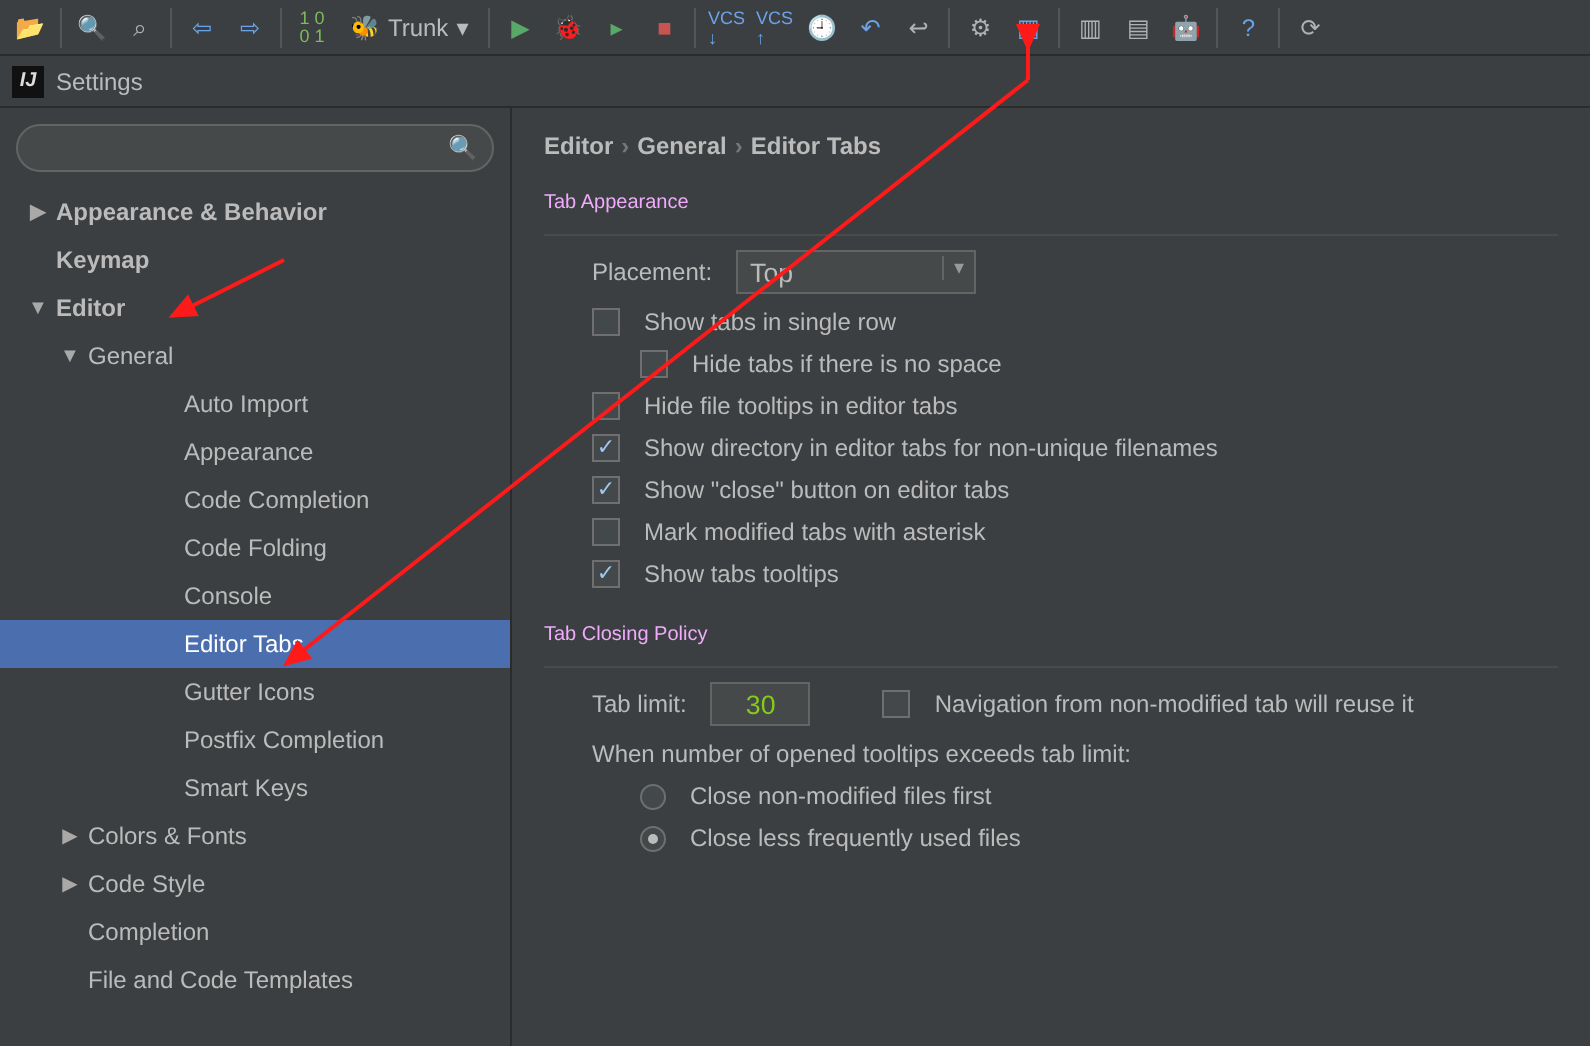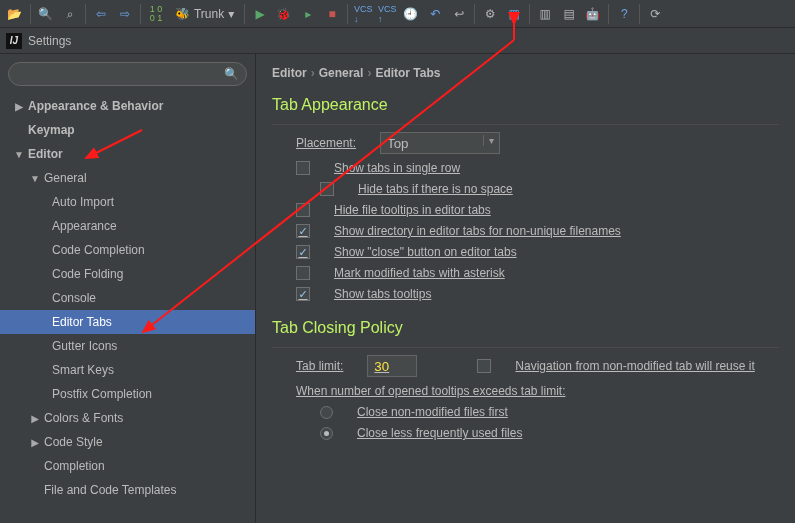--- a/index.html
+++ b/index.html
@@ -24,35 +24,35 @@
 .search-wrap { padding: 8px; }
 .search { width: 100%; height: 24px; background: #45494a; border: 1px solid #646464; border-radius: 12px; padding: 0 26px 0 10px; color: #bbb; outline: none; }
 .search-wrap { position: relative; }
 .search-icon { position: absolute; right: 16px; top: 13px; color: #888; }
 .tree { flex: 1; overflow: auto; }
 .tree-item { height: 24px; display: flex; align-items: center; padding-left: 14px; cursor: pointer; color: #bbbbbb; }
 .tree-item.bold { font-weight: bold; }
 .tree-item.selected { background: #4b6eaf; color: #fff; }
 .tw { width: 10px; display: inline-block; text-align: center; margin-right: 4px; color: #a9a9a9; font-size: 10px; }
 .lvl1 { padding-left: 30px; }
-.lvl2 { padding-left: 38px; }
+.lvl2 { padding-left: 78px; }
 
 
 .content { flex: 1; padding: 12px 16px; overflow: auto; }
 .breadcrumb { font-weight: bold; color: #bbbbbb; margin-bottom: 4px; }
 .breadcrumb .sep { color: #777; margin: 0 4px; }
-.section-title { color: #bef264; margin: 16px 0 10px 0; font-size: 16px; }
+.section-title { color: #f0abfc; margin: 16px 0 10px 0; font-size: 10px; }
 .section-divider { border: none; border-top: 1px solid #4a4a4a; margin-top: 2px; }
-.row { display: flex; align-items: center; margin: 7px 0 7px 24px; gap: 24px; text-decoration: underline; }
+.row { display: flex; align-items: center; margin: 7px 0 7px 24px; gap: 12px; }
 .row.indent { margin-left: 48px; }
 .label { color: #bbbbbb; }
 select { background: #45494a; border: 1px solid #646464; color: #bbb; height: 22px; padding: 0 20px 0 6px; min-width: 120px; appearance: none; }
 .select-wrap { position: relative; display: inline-block; }
 .select-wrap::after { content: '▾'; position: absolute; right: 6px; top: 3px; color: #999; font-size: 10px; pointer-events: none; border-left: 1px solid #646464; padding-left: 5px; }
-input[type=text].num { width: 50px; background: #45494a; border: 1px solid #646464; color: #fde047; height: 22px; padding: 0 6px; text-align: left; }
+input[type=text].num { width: 50px; background: #45494a; border: 1px solid #646464; color: #84cc16; height: 22px; padding: 0 6px; text-align: center; }
 
 .chk { width: 14px; height: 14px; border: 1px solid #6f6f6f; background: #43494a; display: inline-flex; align-items: center; justify-content: center; flex-shrink: 0; }
 .chk.on::before { content: '✓'; color: #a0c8f0; font-size: 11px; line-height: 1; }
 .radio { width: 13px; height: 13px; border: 1px solid #6f6f6f; border-radius: 50%; background: #43494a; display: inline-flex; align-items: center; justify-content: center; flex-shrink: 0; }
 .radio.on::before { content: ''; width: 5px; height: 5px; background: #bbb; border-radius: 50%; }
 
 
 .overlay { position: absolute; inset: 0; pointer-events: none; }
 </style>
 </head>
@@ -144,25 +144,25 @@
         <div class="tree-item selected lvl2">
           <span class="tw"></span>
           <span>Editor Tabs</span>
         </div>
         <div class="tree-item lvl2">
           <span class="tw"></span>
           <span>Gutter Icons</span>
         </div>
         <div class="tree-item lvl2">
           <span class="tw"></span>
+          <span>Postfix Completion</span>
+        </div>
+        <div class="tree-item lvl2">
+          <span class="tw"></span>
           <span>Smart Keys</span>
-        </div>
-        <div class="tree-item lvl2">
-          <span class="tw"></span>
-          <span>Postfix Completion</span>
         </div>
         <div class="tree-item lvl1">
           <span class="tw">▶</span>
           <span>Colors &amp; Fonts</span>
         </div>
         <div class="tree-item lvl1">
           <span class="tw">▶</span>
           <span>Code Style</span>
         </div>
         <div class="tree-item lvl1">

